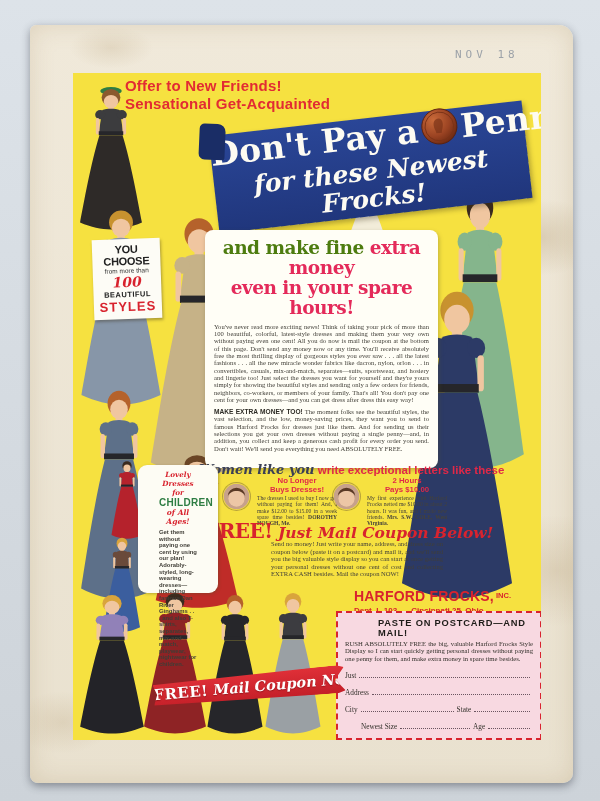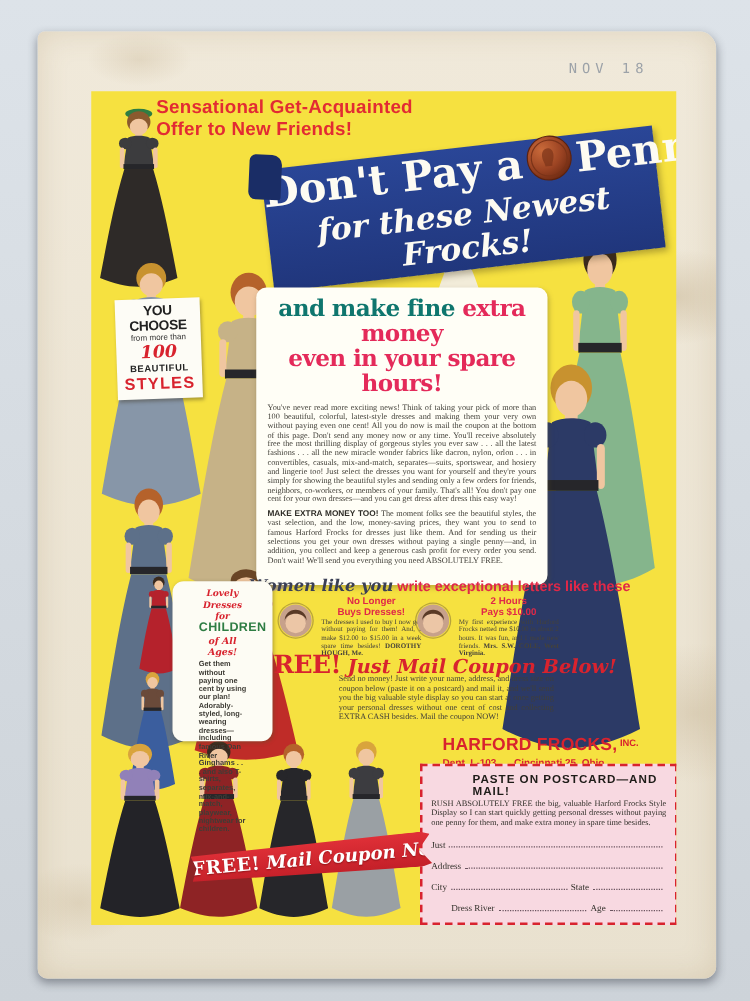--- a/index.html
+++ b/index.html
@@ -60,21 +60,21 @@
   .banner-line1 { font-family:"DejaVu Serif", serif; font-weight:bold; font-size:33px; line-height:1.05; white-space:nowrap; }
   .banner-line2 { font-family:"DejaVu Serif", serif; font-style:italic; font-weight:bold; font-size:25px; line-height:1.1; }
   .penny { width:37px; height:37px; vertical-align:middle; margin:0 3px; transform:translateY(-5px); display:inline-block; }
   
   .panel {
     position:absolute; left:132px; top:157px; width:233px; height:238px; z-index:3;
     background:#fffef6; border-radius:8px; padding:8px 9px 6px;
     box-shadow:1px 2px 4px rgba(90,80,40,.35);
   }
   .headline { font-family:"DejaVu Serif", serif; font-weight:bold; font-size:18.5px; line-height:1.08; text-align:center; letter-spacing:-.5px; }
-  .hl-red { color:#0f766e;text-align:right; } .hl-pink { color:#e42a5a; }
+  .hl-red { color:#4d7c0f;text-align:right; } .hl-pink { color:#e42a5a; }
   .body-text {
     font-family:"Liberation Serif", serif; font-size:6.6px; line-height:7.3px;
     color:#413f38; text-align:justify; margin-top:5px;
   }
   .body-text b.lead { font-family:"Liberation Sans", sans-serif; font-size:6.6px; color:#2e2c26; }
   
   .letters-line { position:absolute; left:126px; top:387px; width:246px; text-align:center; z-index:4; white-space:nowrap; }
   .letters-script { font-family:"DejaVu Serif", serif; font-style:italic; font-weight:bold; font-size:13px; color:#3a3f55; }
   .letters-rest { font-weight:bold; font-size:11.5px; color:#e02848; }
   
@@ -206,22 +206,22 @@
         <use href="#dressfig"></use>
       </svg>
     <svg class="fig" style="left:130px;top:518px;width:64px;height:150px;--dress:#26262a;--hair:#b5622b" viewBox="0 0 100 230" preserveAspectRatio="none">
         <use href="#dressfig"></use>
       </svg>
     <svg class="fig" style="left:188px;top:516px;width:64px;height:152px;--dress:#9aa0a4;--top:#3c3c40;--hair:#d9a43c" viewBox="0 0 100 230" preserveAspectRatio="none">
         <use href="#dressfig"></use>
       </svg>
 
     <div class="top-offer">
+      <div>Offer to New Friends!</div>
       <div>Sensational Get-Acquainted</div>
-      <div>Offer to New Friends!</div>
     </div>
 
     <div class="you-choose">
       <div class="yc1">YOU CHOOSE</div>
       <div class="yc2">from more than</div>
       <div class="yc3">100</div>
       <div class="yc4">BEAUTIFUL</div>
       <div class="yc5">STYLES</div>
     </div>
 
@@ -308,21 +308,21 @@
           <span>Address</span>
           <span class="dotline"></span>
         </div>
       <div class="coupon-row">
           <span>City</span>
           <span class="dotline"></span>
           <span>State</span>
           <span class="dotline short"></span>
         </div>
       <div class="coupon-row">
-          <span class="indent">Dress River</span>
+          <span class="indent">Newest Size</span>
           <span class="dotline"></span>
           <span>Age</span>
           <span class="dotline short"></span>
         </div>
     </div>
 
     <div class="ribbon">
       <span class="ribbon-free">FREE!</span><span class="ribbon-text"> Mail Coupon Now!</span>
     </div>
 

